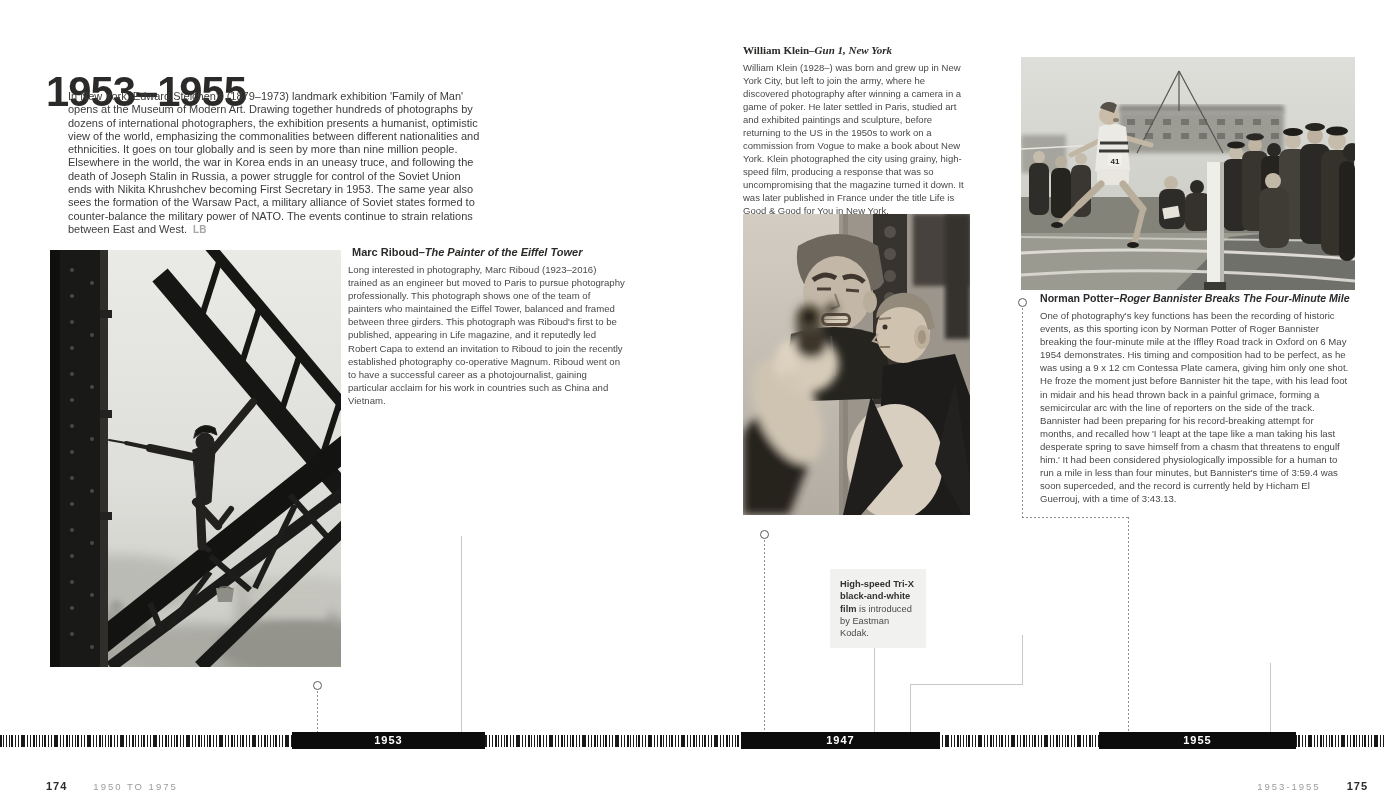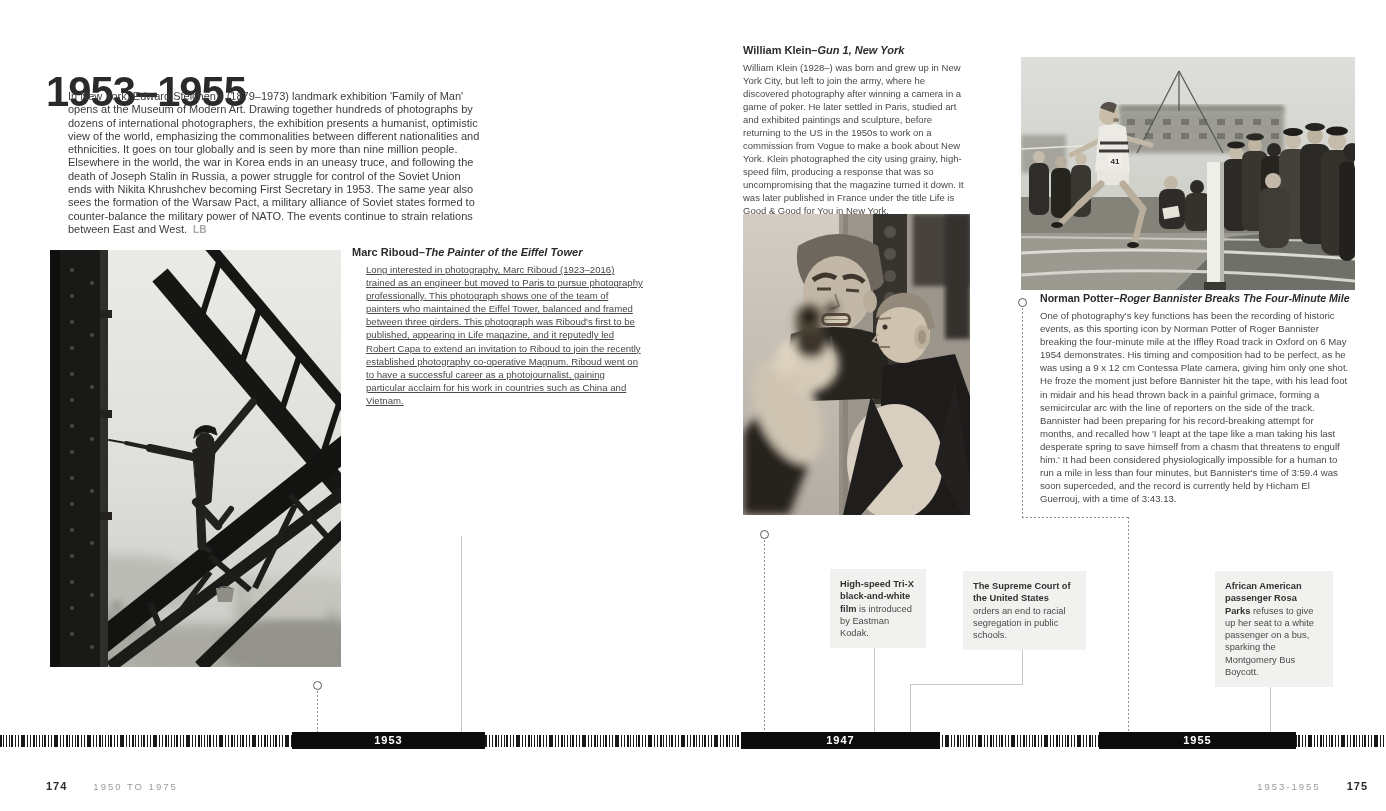--- a/index.html
+++ b/index.html
@@ -13,22 +13,22 @@
   .standfirst{left:228px;top:47px;width:260px;font-size:11.2px;font-weight:700;
               line-height:14.3px;color:#2e2d2c;margin:0;}
   .intro{left:68px;top:90px;width:414px;font-size:11px;line-height:13.3px;color:#3d3c3b;margin:0;}
   .initials{color:#a7a7a5;font-weight:700;font-size:10px;margin-left:6px;margin-top:37px;}
 
   
   .article-head{margin:0;font-size:11px;font-weight:700;color:#2c2b2a;white-space:nowrap;}
   .article-head .ital{font-style:italic;}
   .article-body{margin:0;font-size:9.6px;line-height:13.1px;color:#4a4948;}
   .riboud-head{left:352px;top:246px;}
-  .riboud-body{left:366px;top:263px;width:278px;text-decoration:underline;}
-  .klein-head{left:743px;top:44px;}
+  .riboud-body{left:348px;top:263px;width:278px;}
+  .klein-head{left:743px;top:44px;font-family:Liberation Serif, serif;}
   .klein-body{left:743px;top:61px;width:226px;font-size:9.5px;line-height:13px;}
   .potter-head{left:1040px;top:292px;font-size:10.6px;}
   .potter-body{left:1040px;top:309px;width:310px;}
 
   
   .photo{background:#ddd;overflow:hidden;}
   .ph-eiffel{left:50px;top:250px;width:291px;height:417px;}
   .ph-gun{left:743px;top:214px;width:227px;height:301px;}
   .ph-bannister{left:1021px;top:57px;width:334px;height:233px;}
 
@@ -406,22 +406,20 @@
   <div class="abs doth d-poth"></div>
   <div class="abs dotv d-pot2"></div>
   <div class="abs vline l-hillary"></div>
   <div class="abs vline l-trix"></div>
   <div class="abs vline l-sup1"></div>
   <div class="abs hline l-suph"></div>
   <div class="abs vline l-sup2"></div>
   <div class="abs vline l-rosa"></div>
 
   <div class="abs event e-trix"><b>High-speed Tri-X black-and-white film</b><span> is introduced by Eastman Kodak.</span></div>
-  <div class="abs event e-supreme"><b>The Supreme Court of the United States</b><span> orders an end to racial segregation in public schools.</span></div>
-  <div class="abs event e-rosa"><b>African American passenger Rosa Parks</b><span> refuses to give up her seat to a white passenger on a bus, sparking the Montgomery Bus Boycott.</span></div>
 
   <div class="abs ruler"></div>
   <div class="abs yearbar y-1953">1953</div>
   <div class="abs yearbar y-1954">1947</div>
   <div class="abs yearbar y-1955">1955</div>
 
   <div class="abs footer-left">
     <span class="pageno">174</span><span class="section">1950 TO 1975</span>
   </div>
   <div class="abs footer-right">

